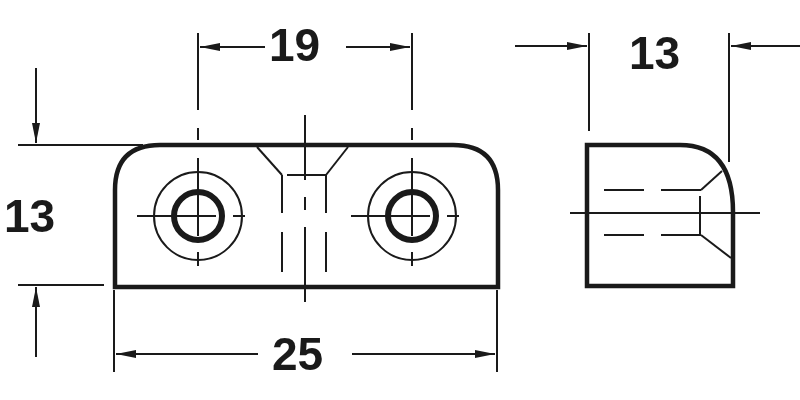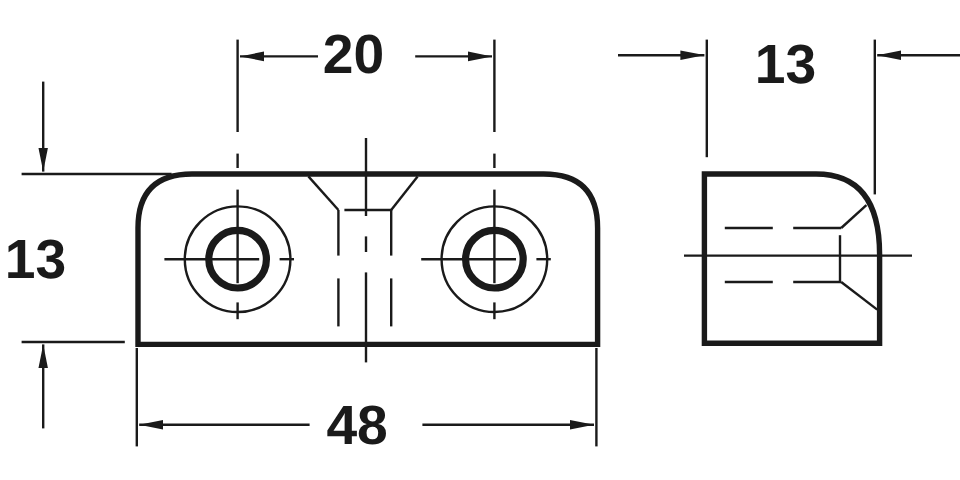--- a/index.html
+++ b/index.html
@@ -109,17 +109,17 @@
 
       <g>
         <line x1="589" y1="33" x2="589" y2="131" stroke-width="2"></line>
         <line x1="729" y1="33" x2="729" y2="162" stroke-width="2"></line>
         <line x1="515" y1="46" x2="587" y2="46" stroke-width="2" marker-end="url(#arrow)"></line>
         <line x1="800" y1="46" x2="731" y2="46" stroke-width="2" marker-end="url(#arrow)"></line>
       </g>
     </g>
   </svg>
 
-  <div id="lbl-18" class="dim-label">20</div>
+  <div id="lbl-18" class="dim-label">19</div>
   <div id="lbl-13-left" class="dim-label">13</div>
-  <div id="lbl-36" class="dim-label">48</div>
+  <div id="lbl-36" class="dim-label">25</div>
   <div id="lbl-13-top" class="dim-label">13</div>
 </div>
 
 </body></html>

